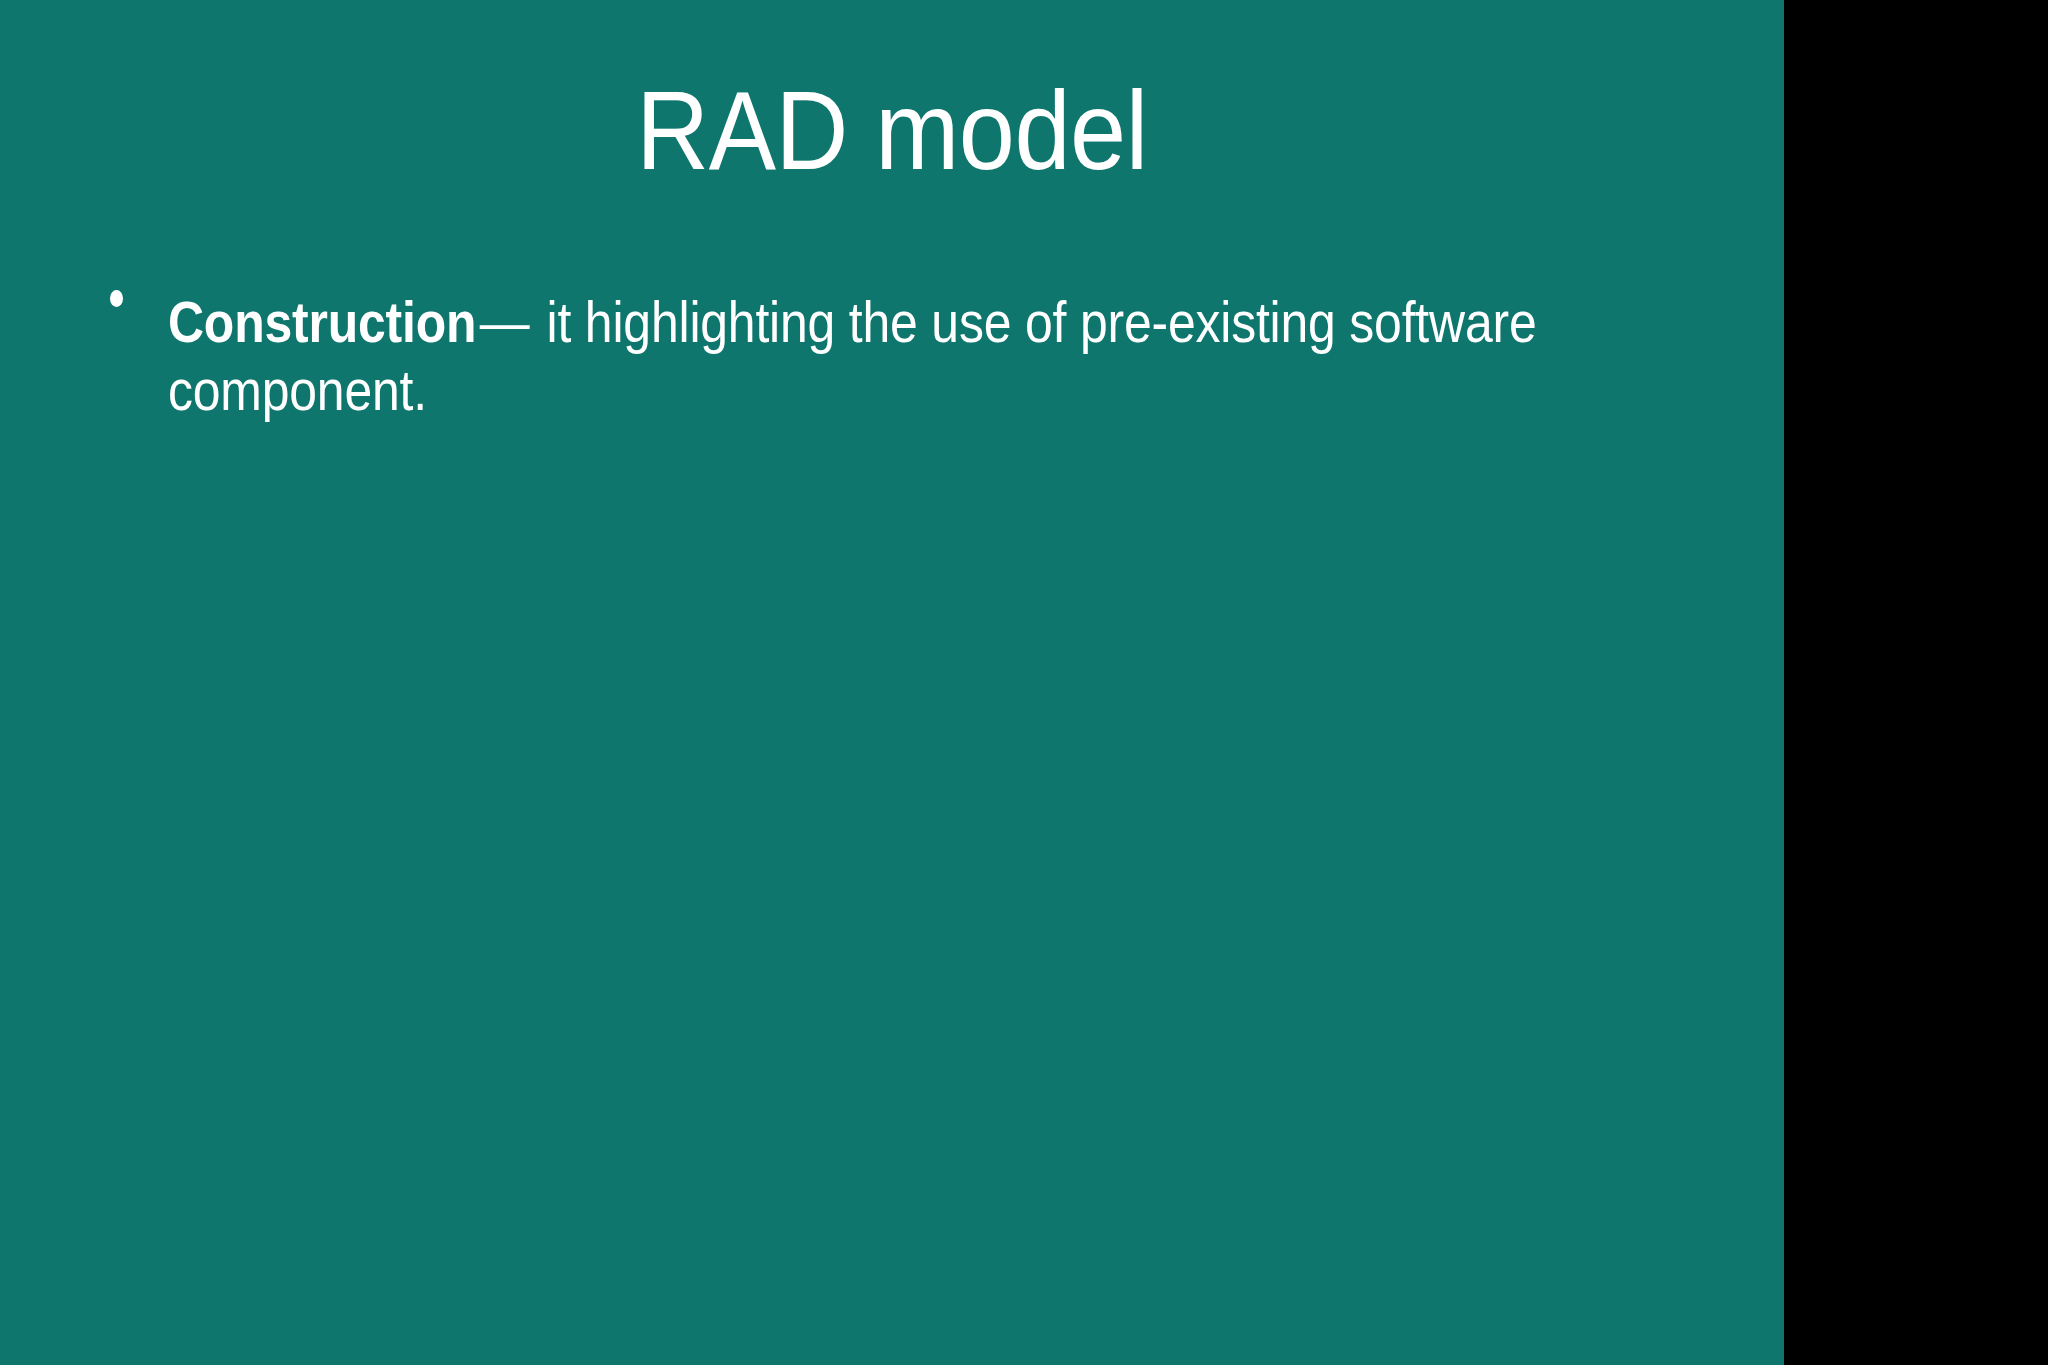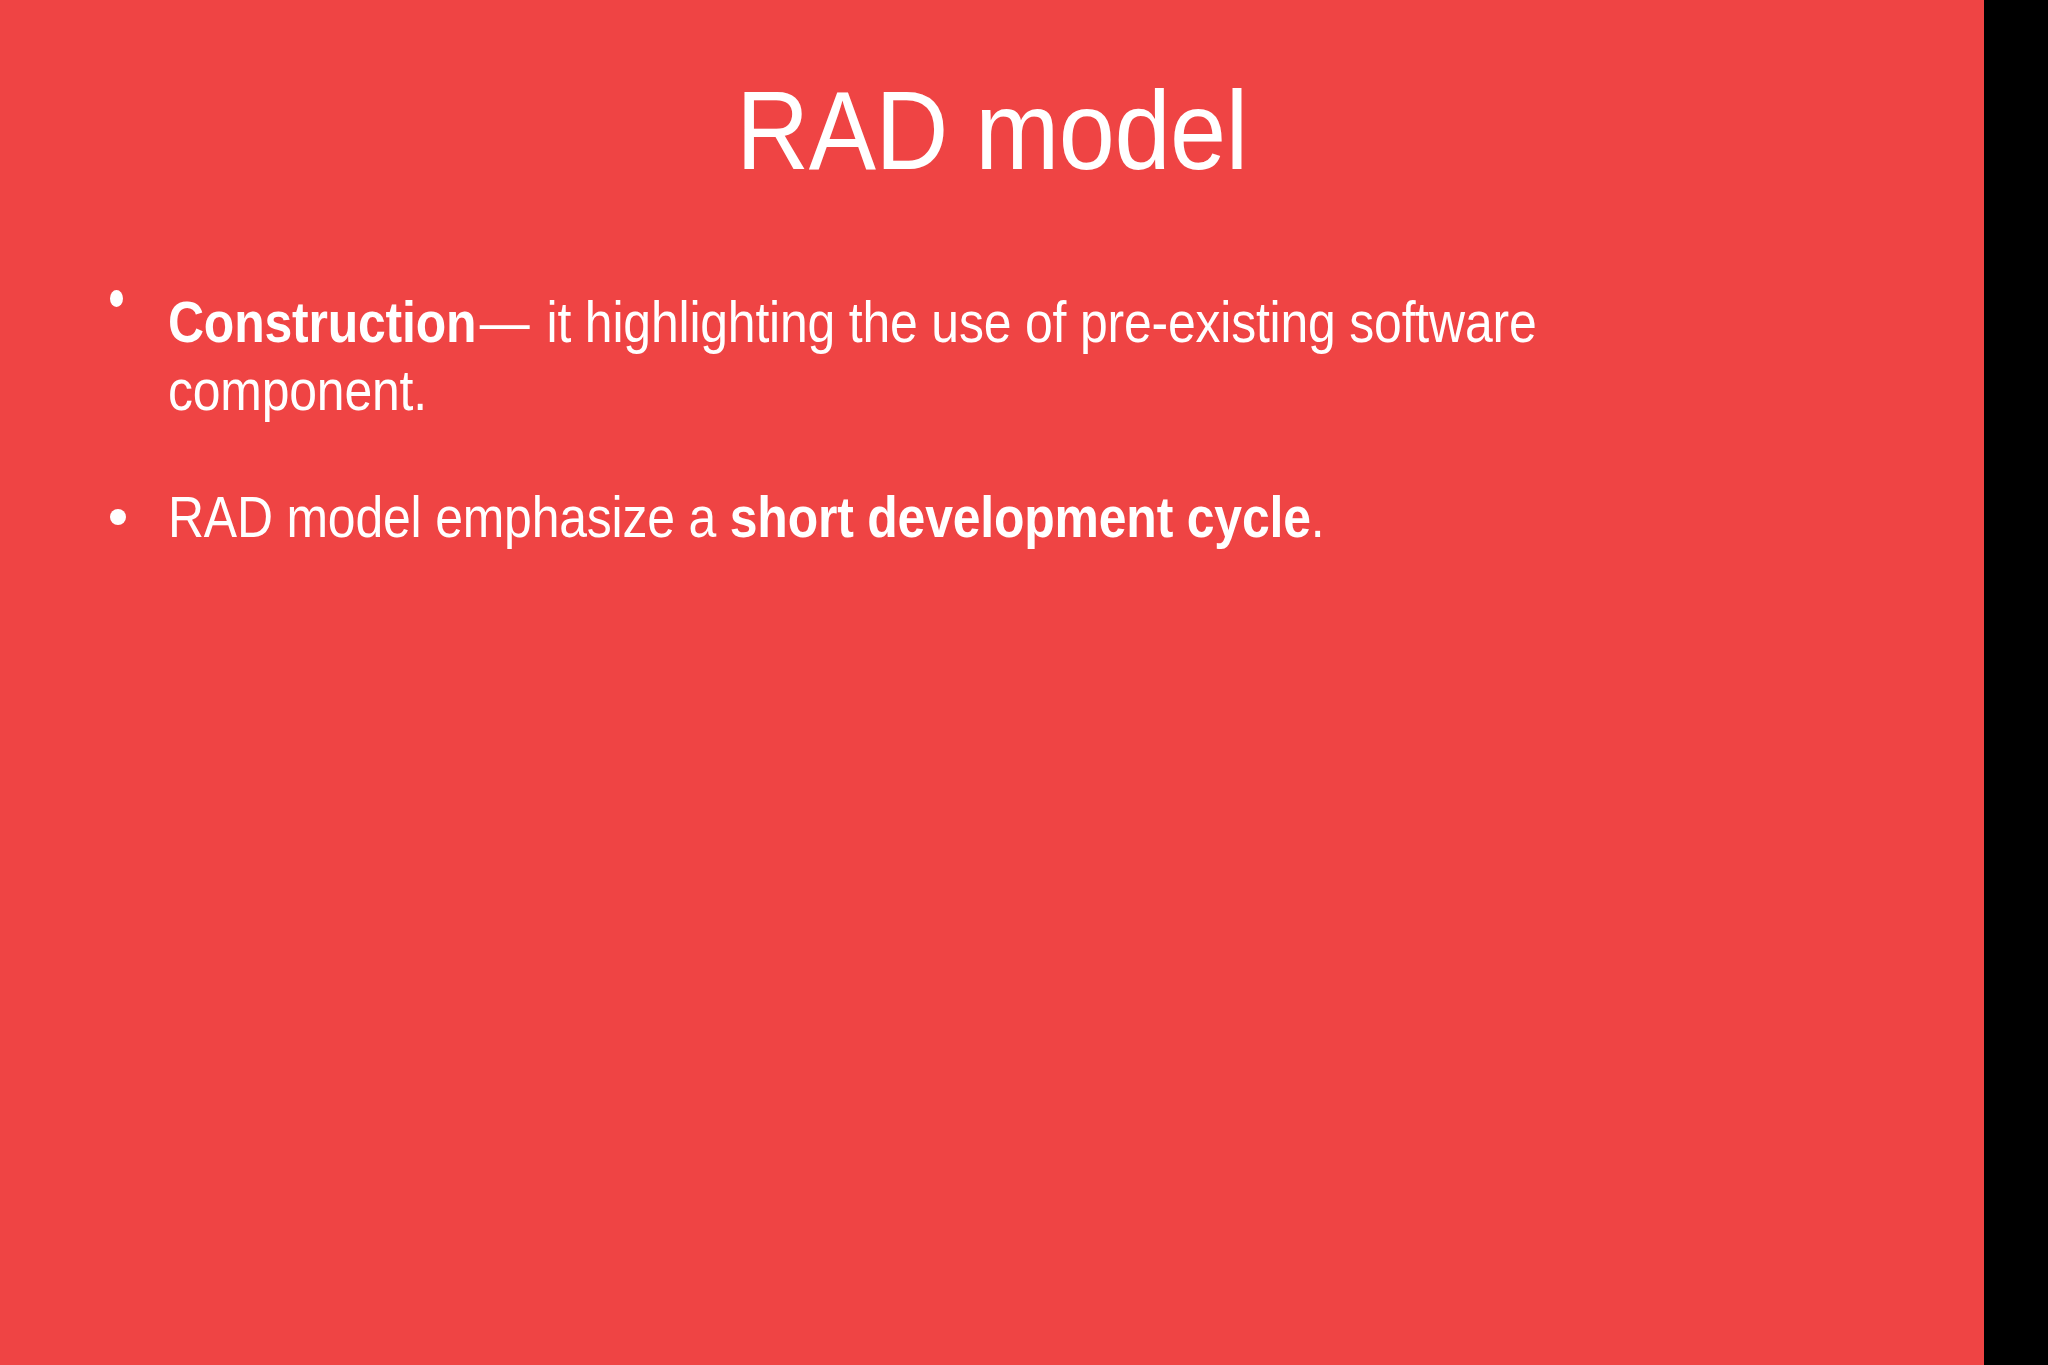--- a/index.html
+++ b/index.html
@@ -3,23 +3,23 @@
 <meta charset="utf-8">
 <title>RAD model</title>
 <style>
   html, body {
     margin: 0;
     padding: 0;
     background: #000000;
   }
   .slide {
     position: relative;
-    width: 1984px;
+    width: 1784px;
     height: 1365px;
-    background: #ef4444;
+    background: #0f766e;
     overflow: hidden;
     font-family: "Liberation Sans", "DejaVu Sans", sans-serif;
     color: #ffffff;
     -webkit-font-smoothing: antialiased;
   }
 
   
   .slide-title {
     position: absolute;
     left: 0;
@@ -121,28 +121,20 @@
       <div class="bullet-text">
         <b>Construction</b><span class="dash">—</span><span> it highlighting the use of pre-existing software component.</span>
       </div>
     </div>
 
     <div class="gap-lg"></div>
 
 
     <div class="gap-sm"></div>
 
-    <div class="bullet-row round">
-      <div class="bullet-marker">
-        <span class="dot"></span>
-      </div>
-      <div class="bullet-text">
-        <span>RAD model emphasize a </span><b>short development cycle</b><span>.</span>
-      </div>
-    </div>
 
     <div class="gap-sm"></div>
 
 
     <div class="gap-sm"></div>
 
 
   </div>
 </div>
 

